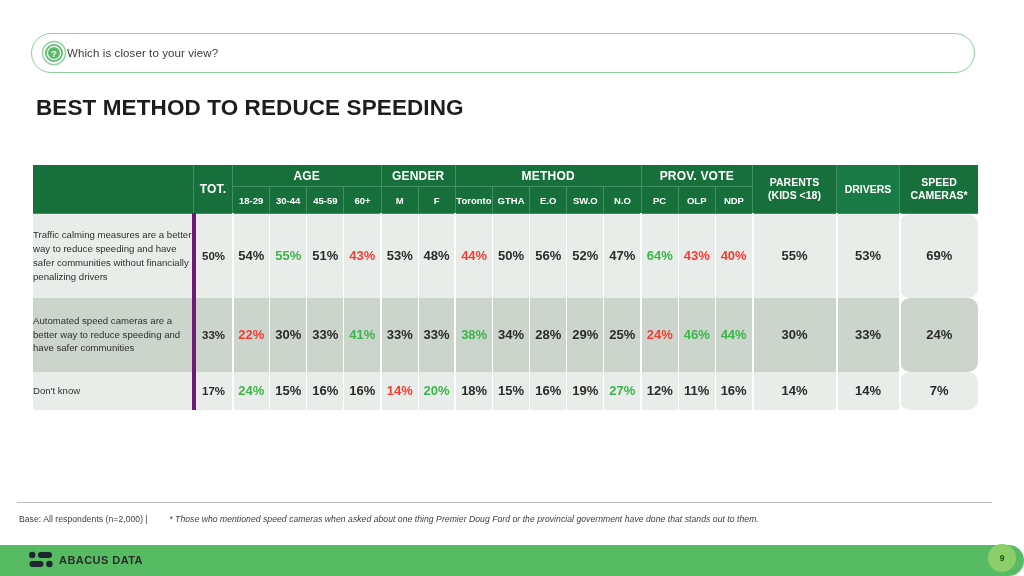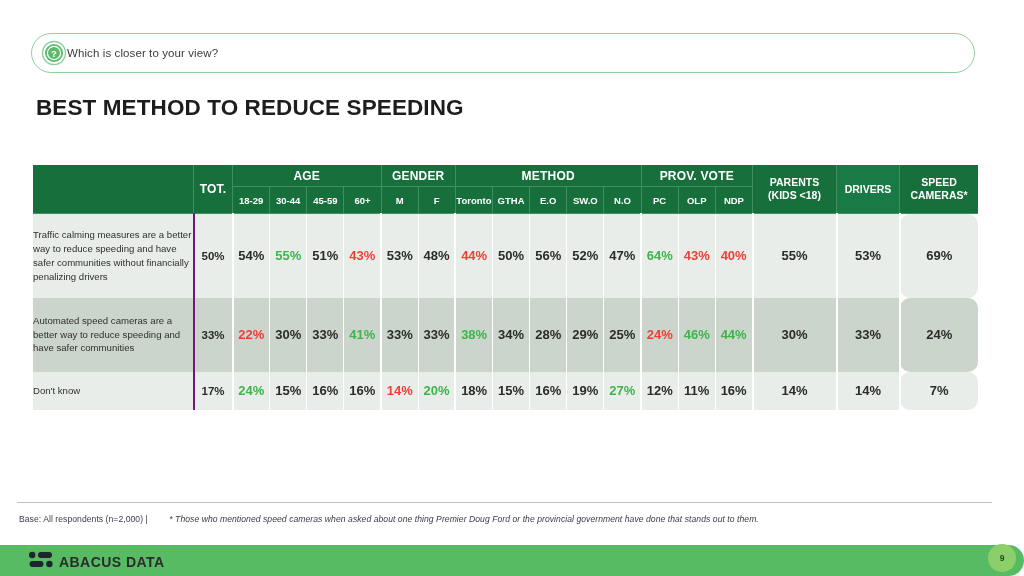--- a/index.html
+++ b/index.html
@@ -84,21 +84,21 @@
   .hdr-blank { background: #17703c; border-right: 1px solid #3f8f61; }
   .hdr-drivers { background: #1a7a45; }
 
   .rowlabel {
     text-align: left;
     vertical-align: middle;
     font-size: 9.6px;
     line-height: 1.45;
     padding: 6px 10px 6px 8px;
     color: #2f2f2f;
-    border-right: 2px solid #701a75;
+    border-right: 4px solid #701a75;
   }
   .cell {
     text-align: center;
     vertical-align: middle;
     font-size: 13px;
     font-weight: bold;
     border-right: 1px solid #ffffff;
   }
   .cell.tot { font-size: 11.5px; border-right: 2px solid #ffffff; }
   .cell.grp-end { border-right: 2px solid #ffffff; }
@@ -147,21 +147,21 @@
     position: absolute;
     left: 29px;
     top: 551px;
     width: 24px;
     height: 17px;
   }
   #brand-name {
     position: absolute;
     left: 59px;
     top: 554px;
-    font-size: 14px;
+    font-size: 11px;
     font-weight: bold;
     color: #2b2b2b;
     letter-spacing: .45px;
   }
   #page-badge {
     position: absolute;
     left: 988px;
     top: 544px;
     width: 28px;
     height: 28px;

